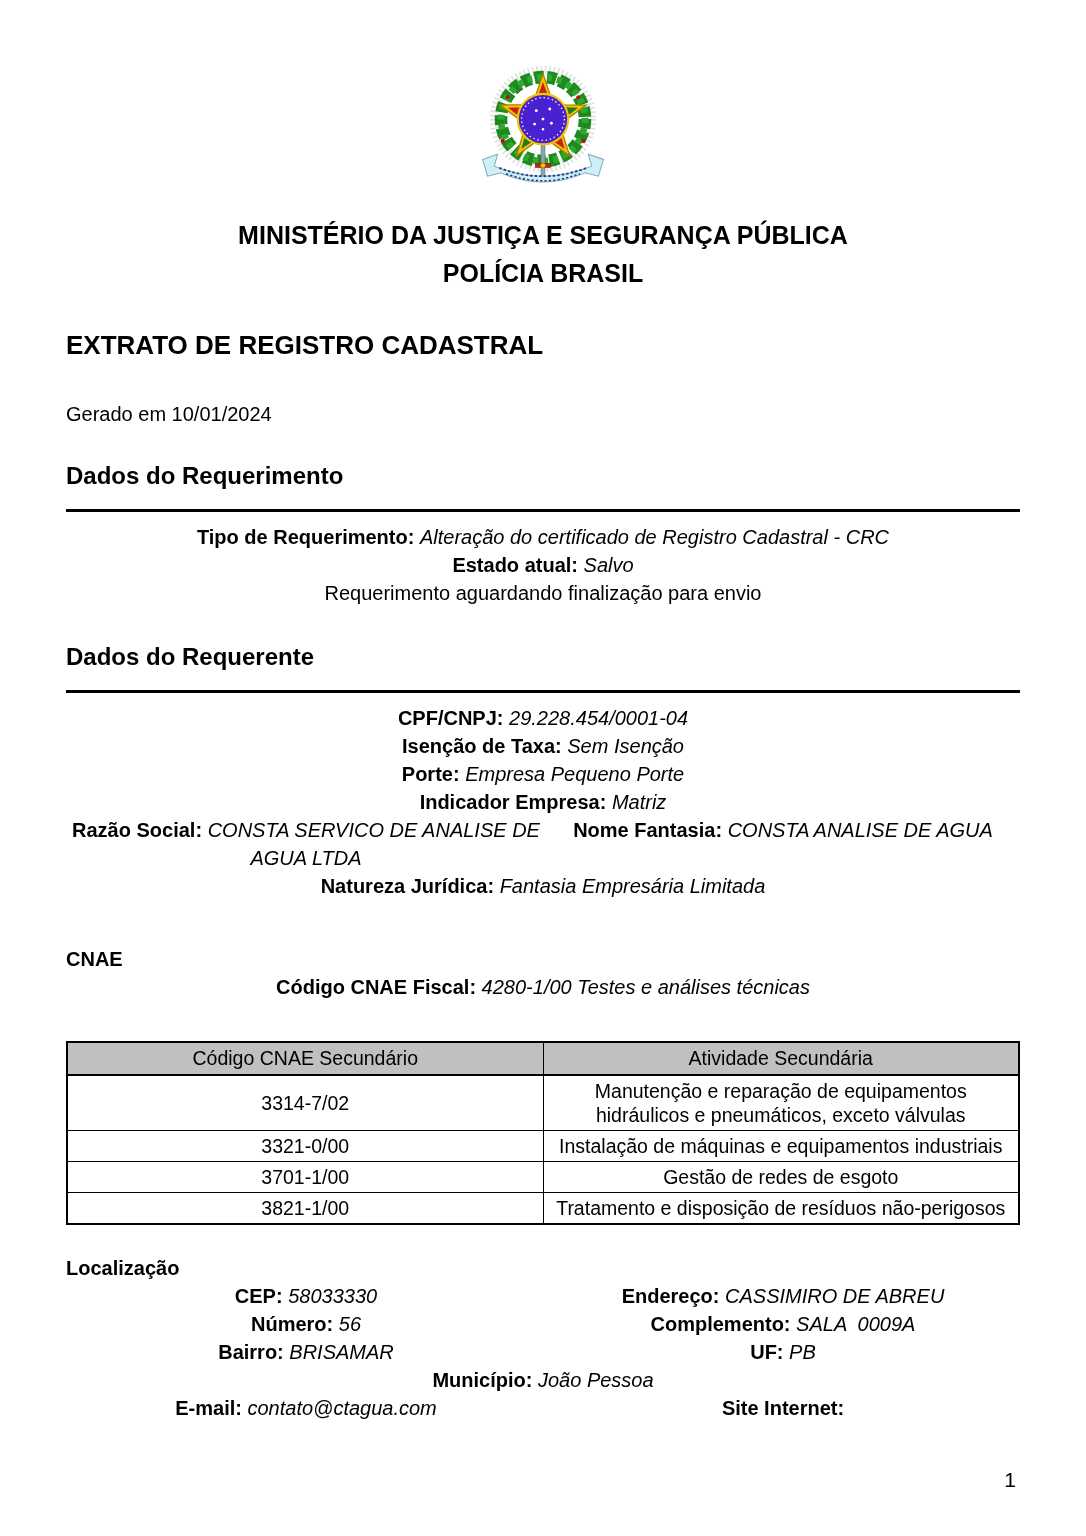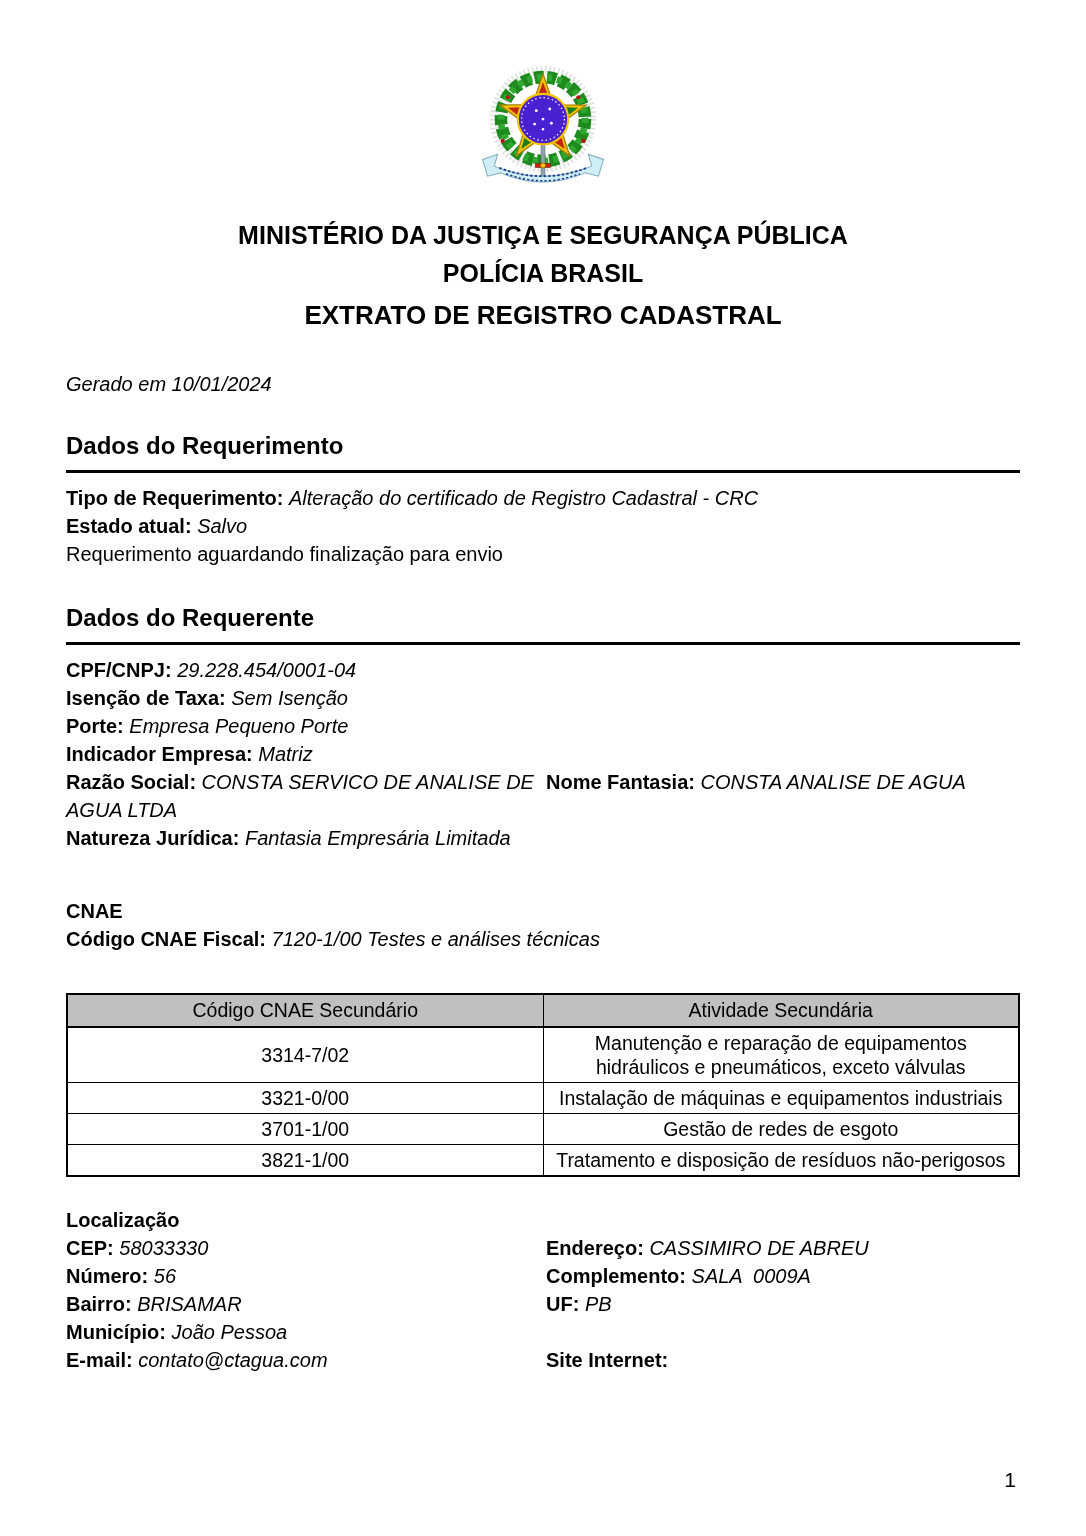--- a/index.html
+++ b/index.html
@@ -8,30 +8,30 @@
   .page {
     position:relative;
     width:1086px; height:1536px;
     margin:0 auto; background:#fff;
     padding:62px 66px 0 66px;
   }
   
   .emblem-wrap { text-align:center; margin-bottom:14px; }
   .org-block { text-align:center; }
   .org-line { font-size:25px; font-weight:bold; line-height:38px; }
-  .doc-title { text-align:center; font-size:26px; font-weight:bold; margin-top:8px; }
-  .generated { font-size:20px; margin-top:42px;font-style:italic; }
+  .doc-title { font-size:26px; font-weight:bold; margin-top:38px; }
+  .generated { font-size:20px; margin-top:42px; }
   
   .section-heading {
     font-size:24px; font-weight:bold;
     border-bottom:3px solid #000;
-    padding-bottom:10px; margin-top:36px; margin-bottom:11px;
+    padding-bottom:19px; margin-top:36px; margin-bottom:11px;
   }
   .sub-heading { font-size:20px; font-weight:bold; margin-top:48px; margin-bottom:2px; }
-  .field-line { font-size:20px; line-height:28px; }
+  .field-line { font-size:20px; line-height:28px;text-align:center; }
   .lbl { font-weight:bold; }
   .val { font-style:italic; white-space:pre-wrap; }
   .cols { display:grid; grid-template-columns:480px 1fr; align-items:start; }
   
   .data-table {
     width:100%; border-collapse:collapse;
     border:2px solid #000; font-size:19.5px;
     margin-top:14px;
   }
   .data-table th {
@@ -142,21 +142,21 @@
     </div>
   </div>
   <div class="field-line">
     <span class="lbl">Natureza Jurídica:</span>
     <span class="val">Fantasia Empresária Limitada</span>
   </div>
 
   <div class="sub-heading">CNAE</div>
   <div class="field-line">
     <span class="lbl">Código CNAE Fiscal:</span>
-    <span class="val">7120-1/00 Testes e análises técnicas</span>
+    <span class="val">4280-1/00 Testes e análises técnicas</span>
   </div>
 
   <table class="data-table" style="margin-top:40px;">
     <thead>
       <tr>
         <th class="col-half">Código CNAE Secundário</th>
         <th class="col-half">Atividade Secundária</th>
       </tr>
     </thead>
     <tbody>

